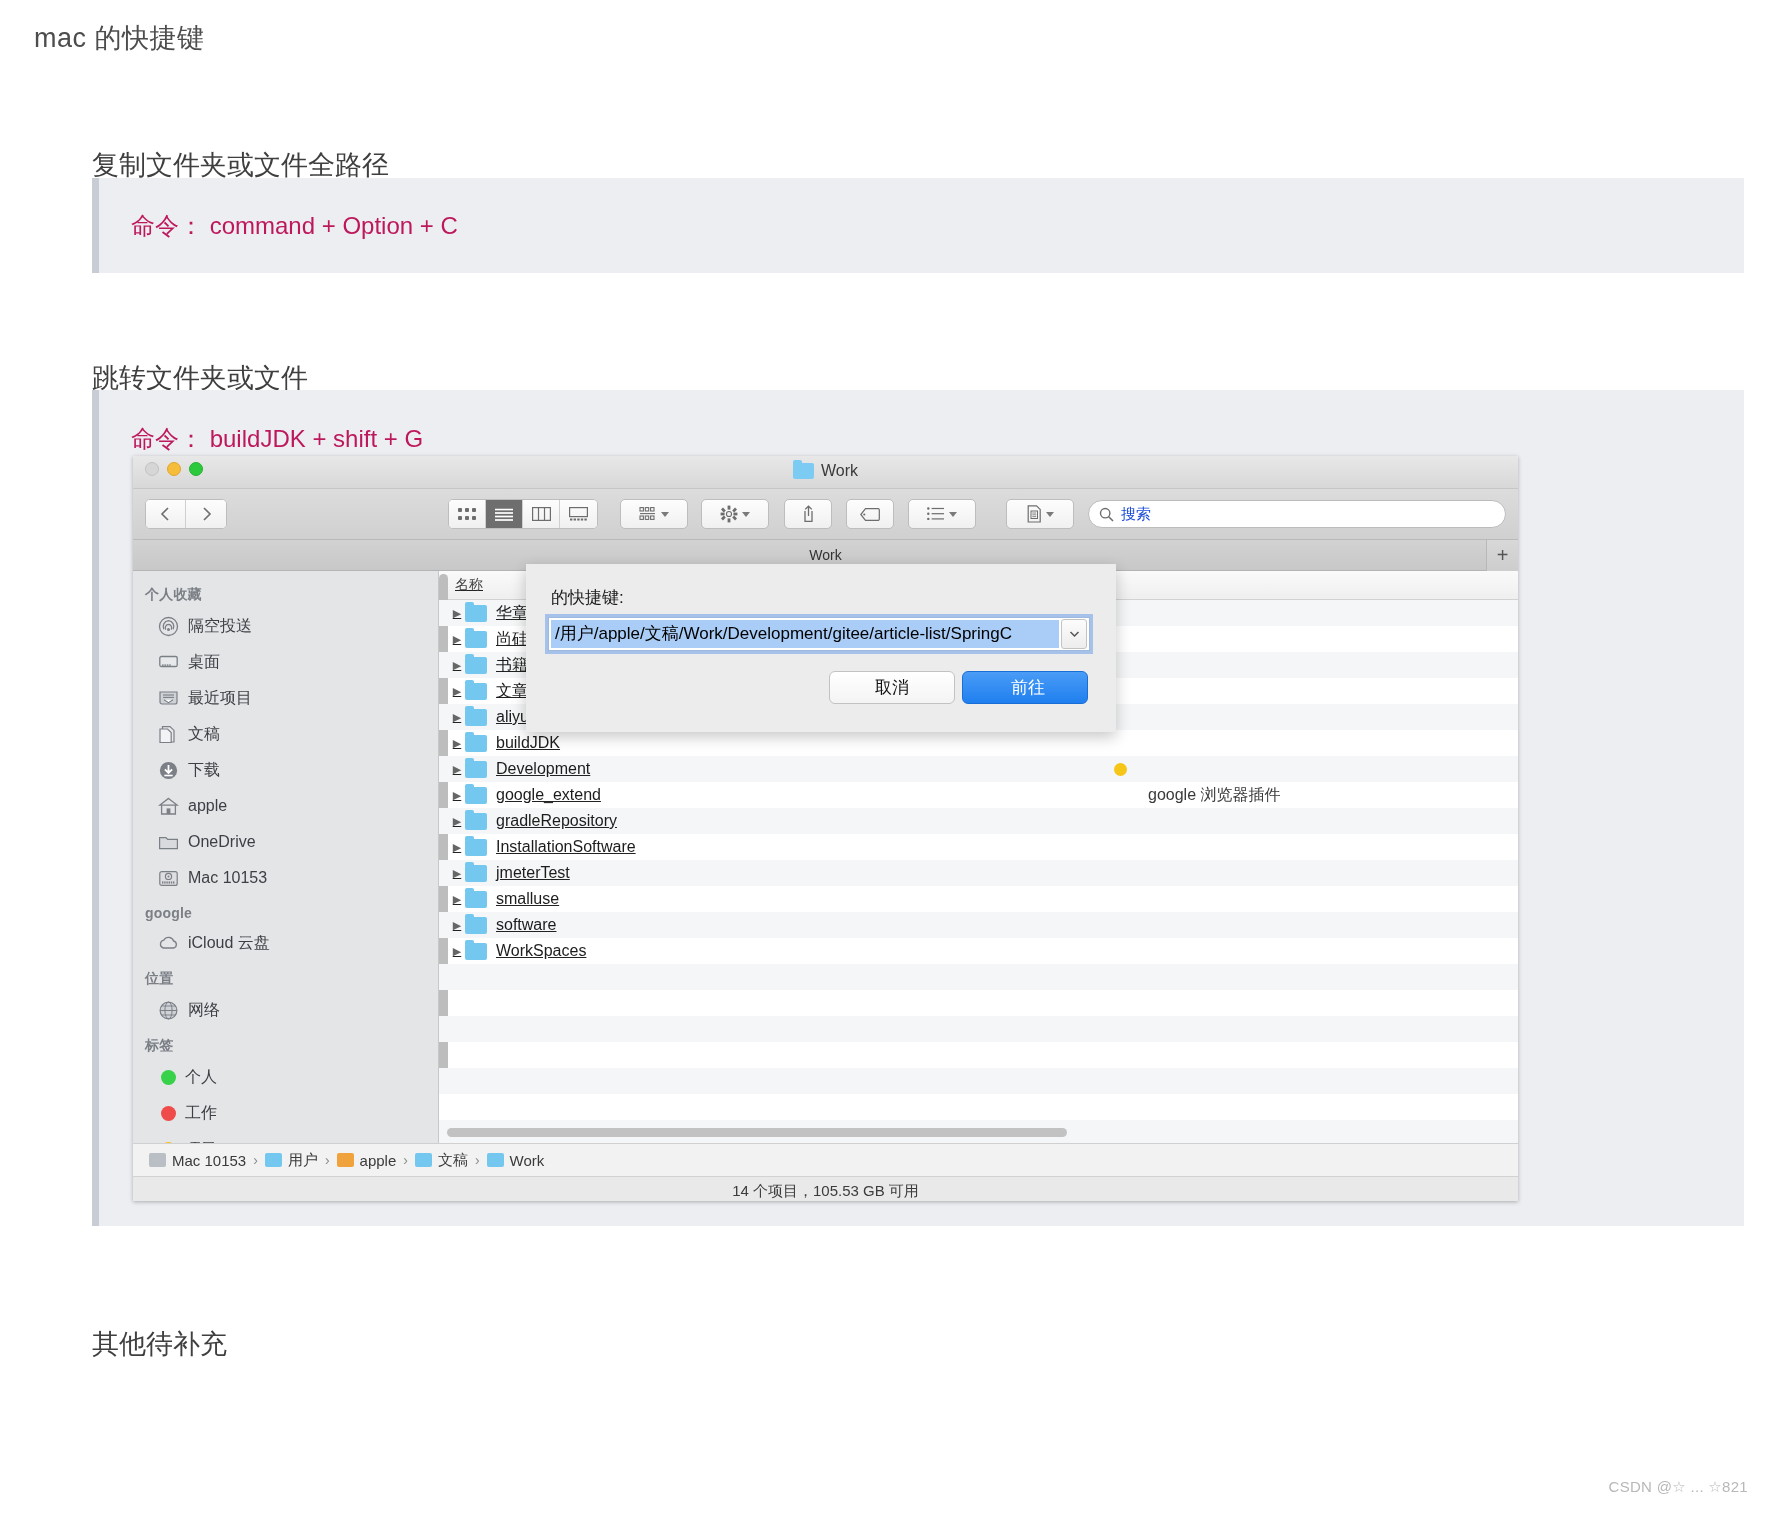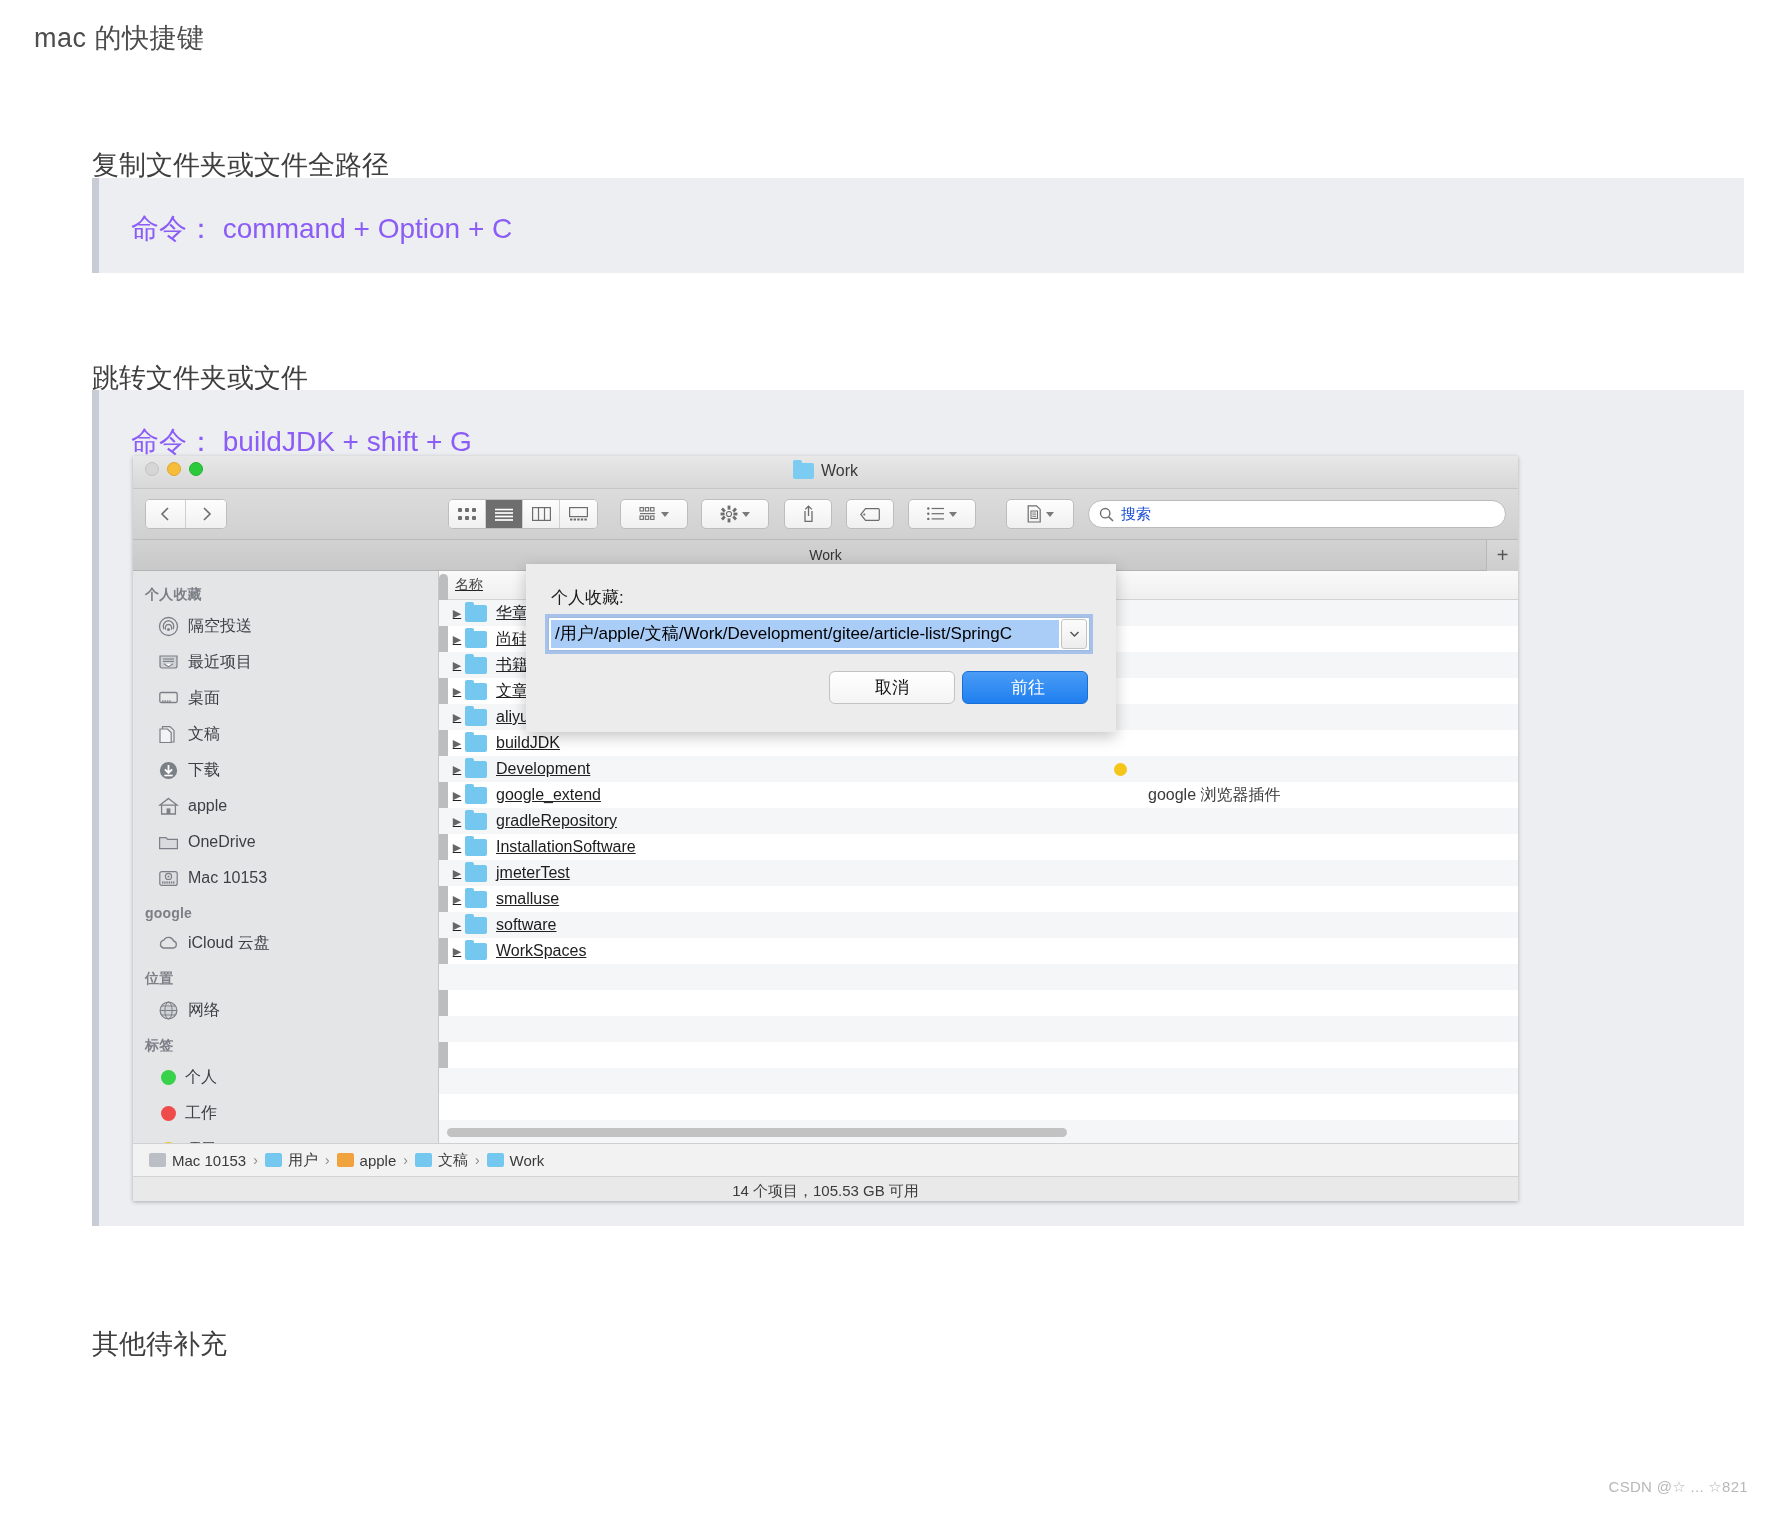--- a/index.html
+++ b/index.html
@@ -30,21 +30,21 @@
   .quote {
     position: absolute; left: 92px;
     background: #eceef2;
     border-left: 7px solid #c8ccd4;
   }
   .quote.one { top: 178px; width: 1652px; height: 95px; }
   .quote.two { top: 390px; width: 1652px; height: 836px; }
 
   .cmd-line {
     position: absolute;
-    font-size: 28px; color: #8b5cf6;
+    font-size: 24px; color: #be185d;
     white-space: nowrap;
   }
   .cmd-line.one { left: 131px; top: 210px; }
   .cmd-line.two { left: 131px; top: 423px; }
 
   
   .finder {
     position: absolute;
     left: 133px; top: 456px;
     width: 1385px; height: 745px;
@@ -452,40 +452,40 @@
               <svg class="sb-ico" viewBox="0 0 21 21">
                 <circle cx="10.5" cy="10.5" r="9" fill="none" stroke="#7b7f86" stroke-width="1.3"></circle>      
                 <path d="M5.8 13.2 A6 6 0 0 1 10.5 4.6 A6 6 0 0 1 15.2 13.2" fill="none" stroke="#7b7f86" stroke-width="1.3"></path>      
                 <path d="M7.8 13.6 A3.4 3.4 0 0 1 10.5 8.4 A3.4 3.4 0 0 1 13.2 13.6" fill="none" stroke="#7b7f86" stroke-width="1.3"></path>      
                 <circle cx="10.5" cy="13.6" r="1.5" fill="#7b7f86"></circle>
               </svg>
               <span>隔空投送</span>
             </div>
             <div class="sb-item">
               <svg class="sb-ico" viewBox="0 0 21 21">
-                <path d="M2 4 H19 V14 A2 2 0 0 1 17 16 H4 A2 2 0 0 1 2 14 Z" fill="#cfd2d6" stroke="#7b7f86" stroke-width="1.2"></path>      
-                <g stroke="#7b7f86" stroke-width="1.1">
-                  <line x1="5" y1="7" x2="16" y2="7"></line>
-                  <line x1="5" y1="9.4" x2="16" y2="9.4"></line>
-                </g>      
-                <path d="M6 11.8 L10.5 14.6 L15 11.8" fill="#fff" stroke="#7b7f86" stroke-width="1.1"></path>
-              </svg>
-              <span>最近项目</span>
-            </div>
-            <div class="sb-item">
-              <svg class="sb-ico" viewBox="0 0 21 21">
                 <rect x="1.8" y="4.5" width="17.4" height="10" rx="1.6" fill="#e7e9ea" stroke="#7b7f86" stroke-width="1.3"></rect>      
                 <g fill="#7b7f86">
                   <rect x="4" y="12.4" width="1.6" height="1.4"></rect>
                   <rect x="6.4" y="12.4" width="1.6" height="1.4"></rect>
                   <rect x="8.8" y="12.4" width="1.6" height="1.4"></rect>
                   <rect x="11.2" y="12.4" width="1.6" height="1.4"></rect>
                 </g>
               </svg>
               <span>桌面</span>
+            </div>
+            <div class="sb-item">
+              <svg class="sb-ico" viewBox="0 0 21 21">
+                <path d="M2 4 H19 V14 A2 2 0 0 1 17 16 H4 A2 2 0 0 1 2 14 Z" fill="#cfd2d6" stroke="#7b7f86" stroke-width="1.2"></path>      
+                <g stroke="#7b7f86" stroke-width="1.1">
+                  <line x1="5" y1="7" x2="16" y2="7"></line>
+                  <line x1="5" y1="9.4" x2="16" y2="9.4"></line>
+                </g>      
+                <path d="M6 11.8 L10.5 14.6 L15 11.8" fill="#fff" stroke="#7b7f86" stroke-width="1.1"></path>
+              </svg>
+              <span>最近项目</span>
             </div>
             <div class="sb-item">
               <svg class="sb-ico" viewBox="0 0 21 21">
                 <path d="M4.5 2.6 H12 L16 6.4 V18 H4.5 Z" fill="#e7e9ea" stroke="#7b7f86" stroke-width="1.2"></path>      
                 <path d="M2 5 H9.5 L13.2 8.6 V18.5 H2 Z" fill="#f2f3f4" stroke="#7b7f86" stroke-width="1.2"></path>
               </svg>
               <span>文稿</span>
             </div>
             <div class="sb-item">
               <svg class="sb-ico" viewBox="0 0 21 21">
@@ -675,21 +675,21 @@
           <span style="width: 17px; height: 14px; border-radius: 2px; display: inline-block; position: relative; background: rgb(116, 199, 238);"></span>
           <span>Work</span>
         </span>
       </div>
 
     <div class="statusbar">
       <span>14 个项目，105.53 GB 可用</span>
     </div>
 
     <div class="sheet">
-      <div class="sheet-label">个人收藏:</div>
+      <div class="sheet-label">的快捷键:</div>
       <div class="sheet-field">
         <div class="txt">/用户/apple/文稿/Work/Development/gitee/article-list/SpringC</div>
         <div class="combo">
           <svg width="11" height="8" viewBox="0 0 11 8">
               <polyline points="1.5,2 5.5,6 9.5,2" fill="none" stroke="#555" stroke-width="1.5"></polyline>
             </svg>
         </div>
       </div>
       <div class="sheet-btn btn-cancel">取消</div>
       <div class="sheet-btn btn-go">前往</div>

